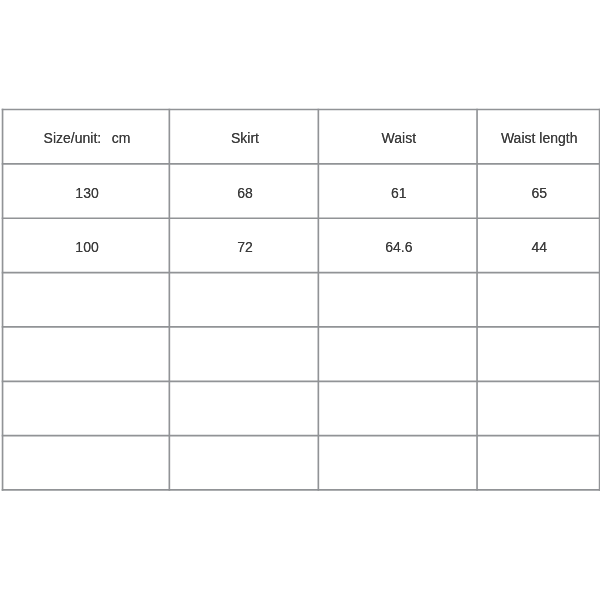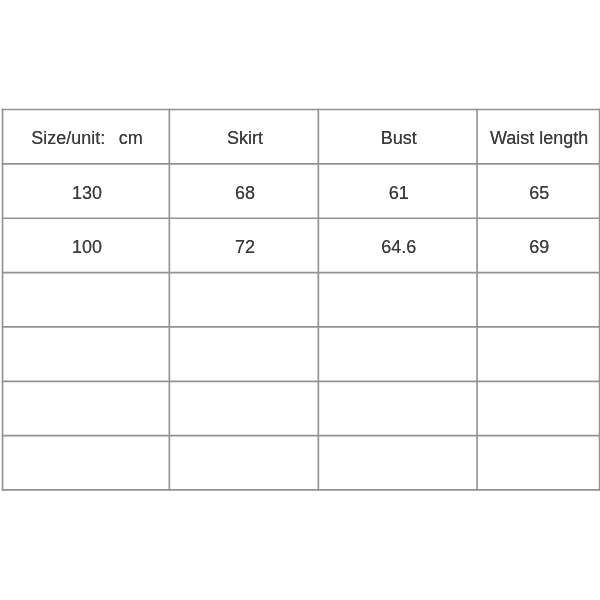--- a/index.html
+++ b/index.html
@@ -36,21 +36,21 @@
     border-collapse: collapse;
     border-spacing: 0;
     width: 596.6px;
     table-layout: fixed;
   }
   table.size-chart td {
     border: 0;
     height: 54.36px;
     text-align: center;
     vertical-align: middle;
-    font-size: 18px;
+    font-size: 14px;
     line-height: 1;
     position: relative;
     top: 2px;
     padding: 0 0 0 2.4px;
     color: #3a3a3a;
     white-space: pre;
     text-shadow: 0 0 0.45px rgba(58,58,58,0.85);
   }
   col.c1 { width: 166.9px; }
   col.c2 { width: 149.0px; }
@@ -82,30 +82,30 @@
     <colgroup>
       <col class="c1">
         <col class="c2">
         <col class="c3">
         <col class="c4">
     </colgroup>
     <tbody>
       <tr>
         <td>Size/unit:   cm</td>
         <td>Skirt</td>
-        <td>Bust</td>
+        <td>Waist</td>
         <td>Waist length</td>
       </tr>
       <tr>
         <td>130</td>
         <td>68</td>
         <td>61</td>
         <td>65</td>
       </tr>
       <tr>
         <td>100</td>
         <td>72</td>
         <td>64.6</td>
-        <td>69</td>
+        <td>44</td>
       </tr>
     </tbody>
   </table>
 </div>
 
 </body></html>

